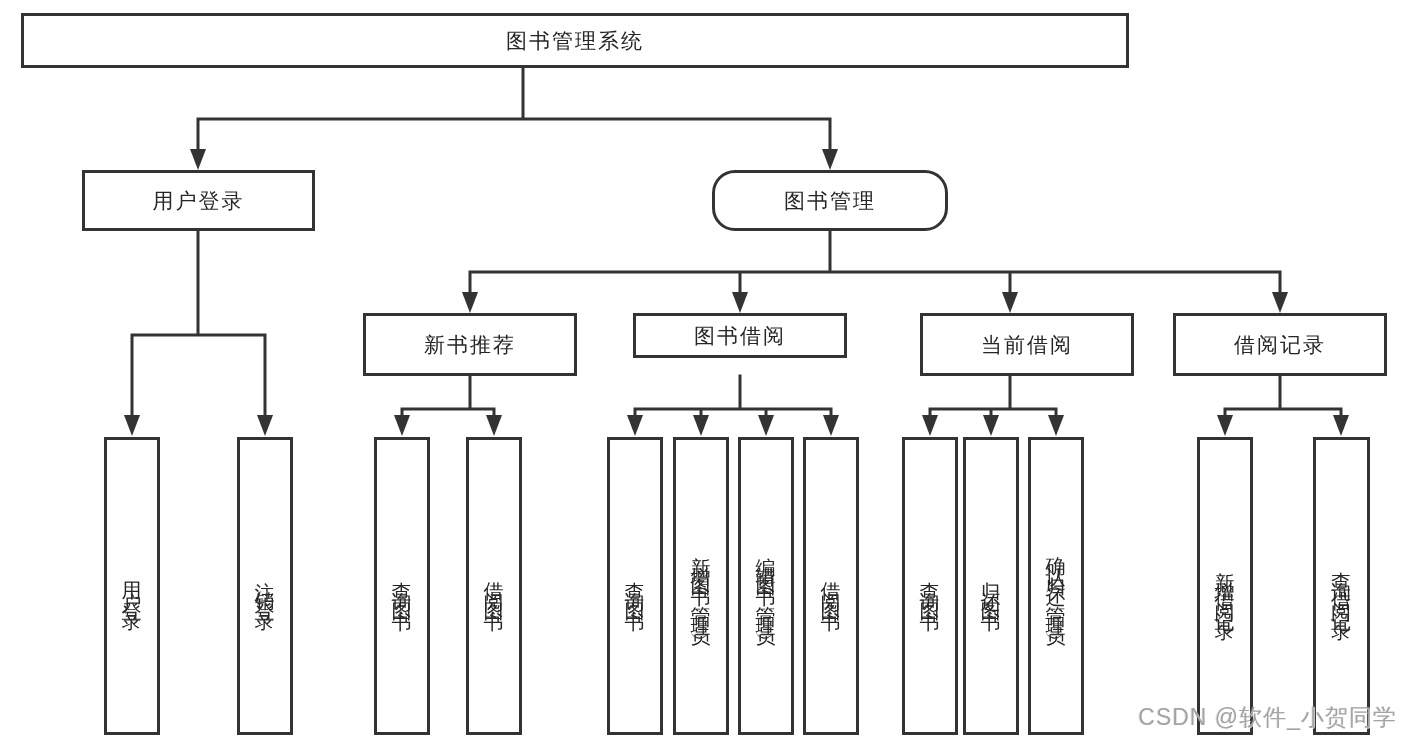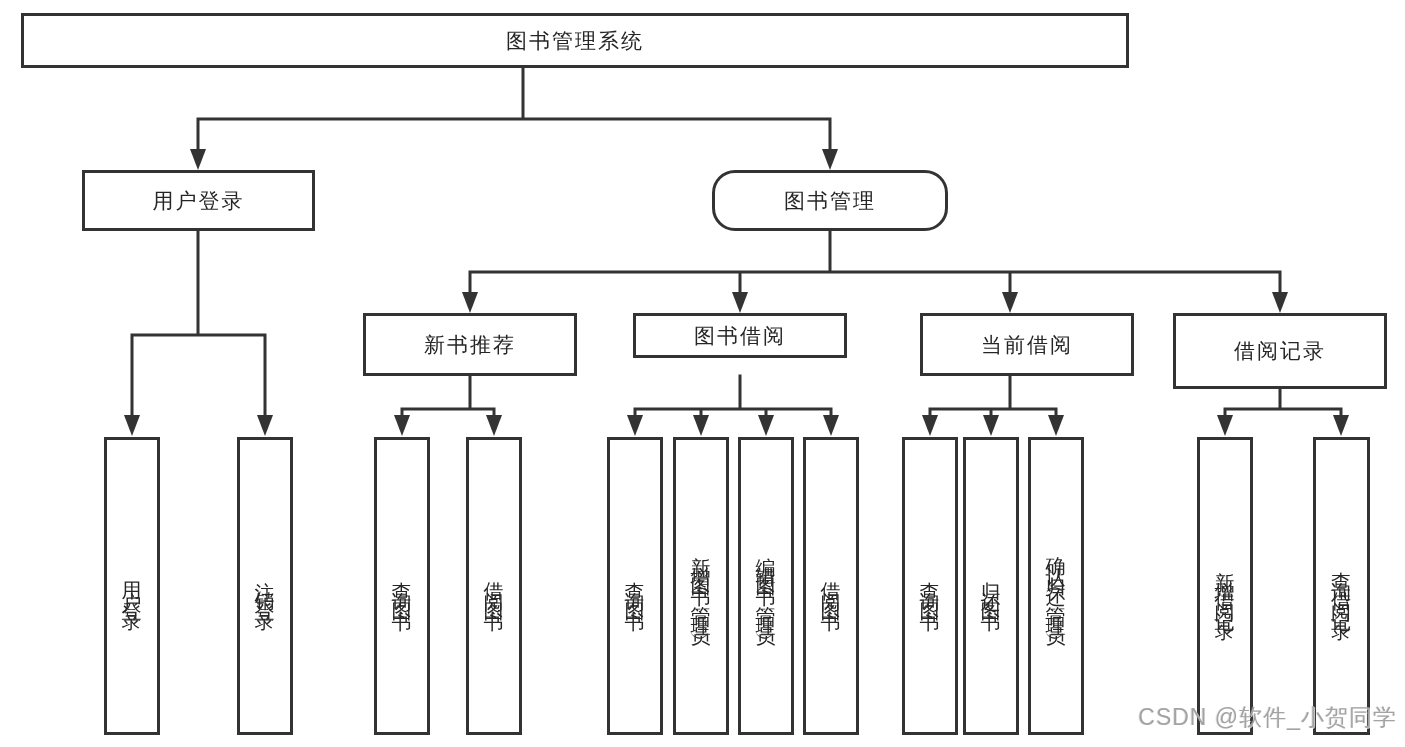--- a/index.html
+++ b/index.html
@@ -115,21 +115,21 @@
   </svg>
 
   <div class="node" style="left:21px; top:13px; width:1108px; height:55px;">图书管理系统</div>
 
   <div class="node" style="left:82px; top:170px; width:233px; height:61px;">用户登录</div>
   <div class="node" style="left:712px; top:170px; width:236px; height:61px;border-radius:23px;">图书管理</div>
 
   <div class="node" style="left:363px; top:313px; width:214px; height:63px;">新书推荐</div>
   <div class="node" style="left:633px; top:313px; width:214px; height:45px;">图书借阅</div>
   <div class="node" style="left:920px; top:313px; width:214px; height:63px;">当前借阅</div>
-  <div class="node" style="left:1173px; top:313px; width:214px; height:76px;">借阅记录</div>
+  <div class="node" style="left:1173px; top:313px; width:214px; height:63px;">借阅记录</div>
 
   <div class="node vertical" style="left:104px; top:437px; width:56px; height:298px;">用户登录</div>
   <div class="node vertical" style="left:237px; top:437px; width:56px; height:298px;">注销登录</div>
 
   <div class="node vertical" style="left:374px; top:437px; width:56px; height:298px;">查询图书</div>
   <div class="node vertical" style="left:466px; top:437px; width:56px; height:298px;">借阅图书</div>
 
   <div class="node vertical" style="left:607px; top:437px; width:56px; height:298px;">查询图书</div>
   <div class="node vertical" style="left:673px; top:437px; width:56px; height:298px;">新增图书（管理员）</div>
   <div class="node vertical" style="left:738px; top:437px; width:56px; height:298px;">编辑图书（管理员）</div>

